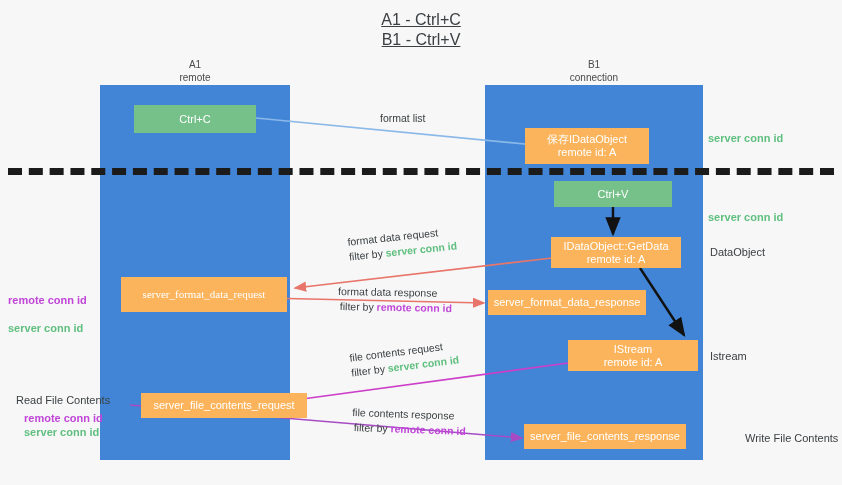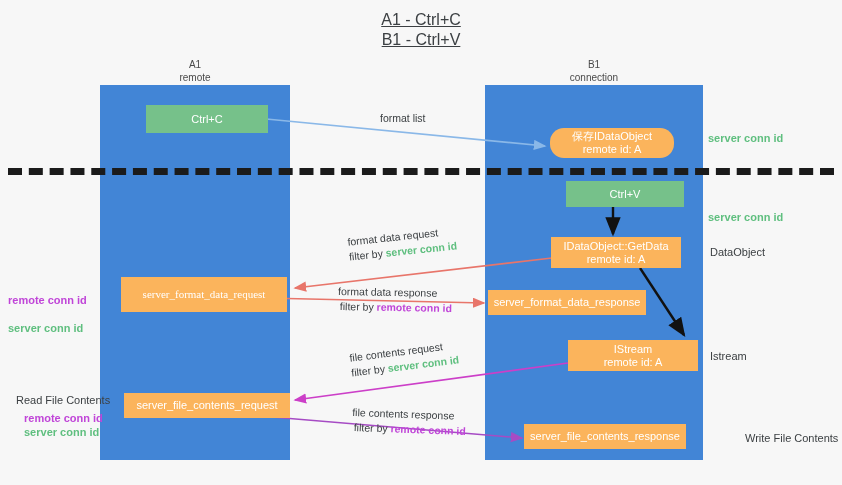--- a/index.html
+++ b/index.html
@@ -54,21 +54,21 @@
     display: flex;
     flex-direction: column;
     align-items: center;
     justify-content: center;
     color: #ffffff;
     font-size: 11px;
     line-height: 13px;
     text-align: center;
     white-space: pre-line;
   }
-  .box.green { background: #76c18a; margin-left: 12px; }
+  .box.green { background: #76c18a; }
   .box.orange { background: #fbb košice; }
   .box.orange { background: #fbb45c; }
 
   
   .ann {
     font-size: 11px;
     line-height: 14px;
   }
   .ann.green-txt { color: #5fbf7f; font-weight: bold; }
   .ann.purple-txt { color: #c045d8; font-weight: bold; }
@@ -155,25 +155,25 @@
   <div id="divider" class="abs"></div>
 
   <div class="abs box green" style="left:134px; top:105px; width:122px; height:28px;">
     <span>Ctrl+C</span>
   </div>
 
   <div class="abs box orange" style="left:121px; top:277px; width:166px; height:35px;font-family:Liberation Serif, serif;">
     <span>server_format_data_request</span>
   </div>
 
-  <div class="abs box orange" style="left:124px; top:393px; width:166px; height:25px;">
+  <div class="abs box orange" style="left:141px; top:393px; width:166px; height:25px;">
     <span>server_file_contents_request</span>
   </div>
 
-  <div class="abs box orange" style="left:550px; top:128px; width:124px; height:30px;border-radius:14px;">
+  <div class="abs box orange" style="left:525px; top:128px; width:124px; height:36px;">
     <span>保存IDataObject
 remote id: A</span>
   </div>
 
   <div class="abs box green" style="left:554px; top:181px; width:118px; height:26px;">
     <span>Ctrl+V</span>
   </div>
 
   <div class="abs box orange" style="left:551px; top:237px; width:130px; height:31px;">
     <span>IDataObject::GetData

